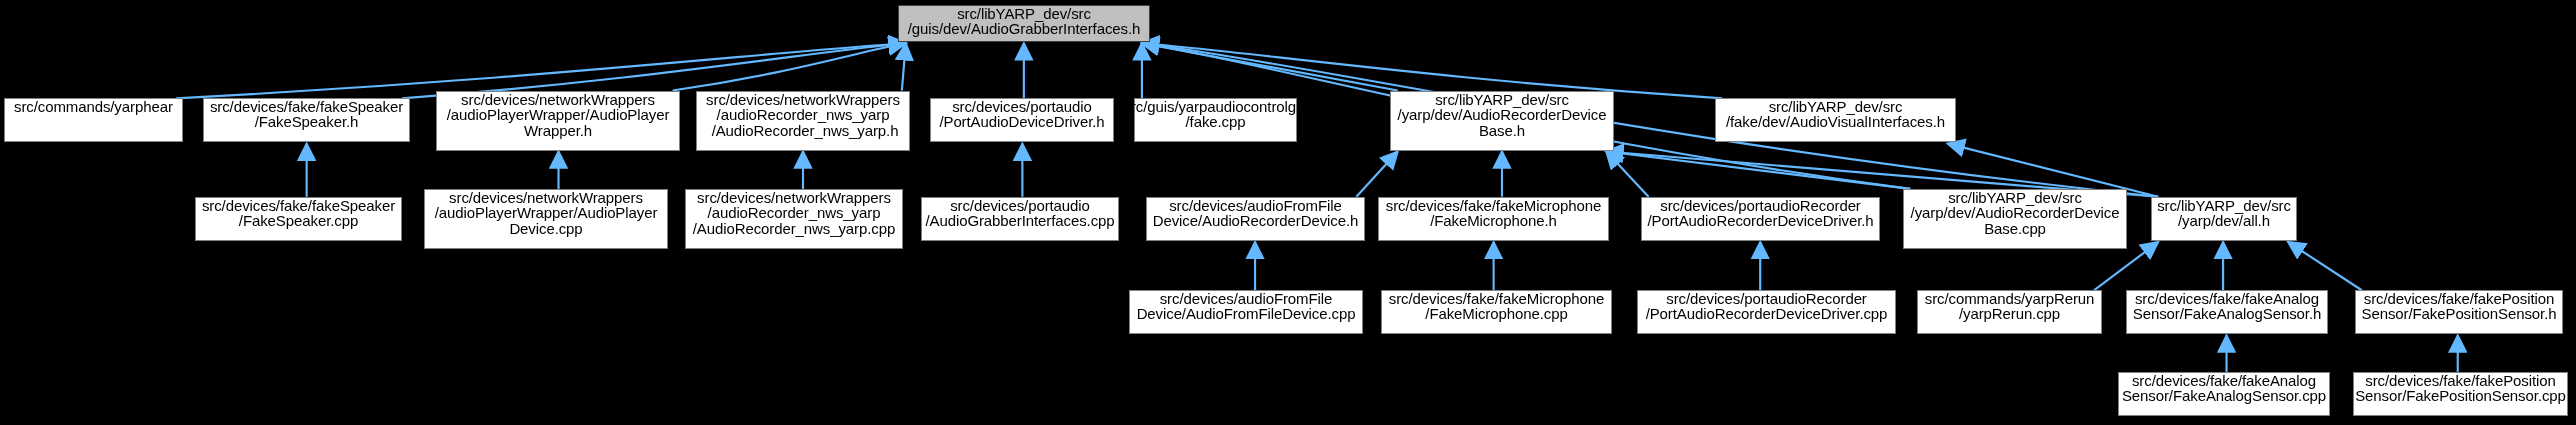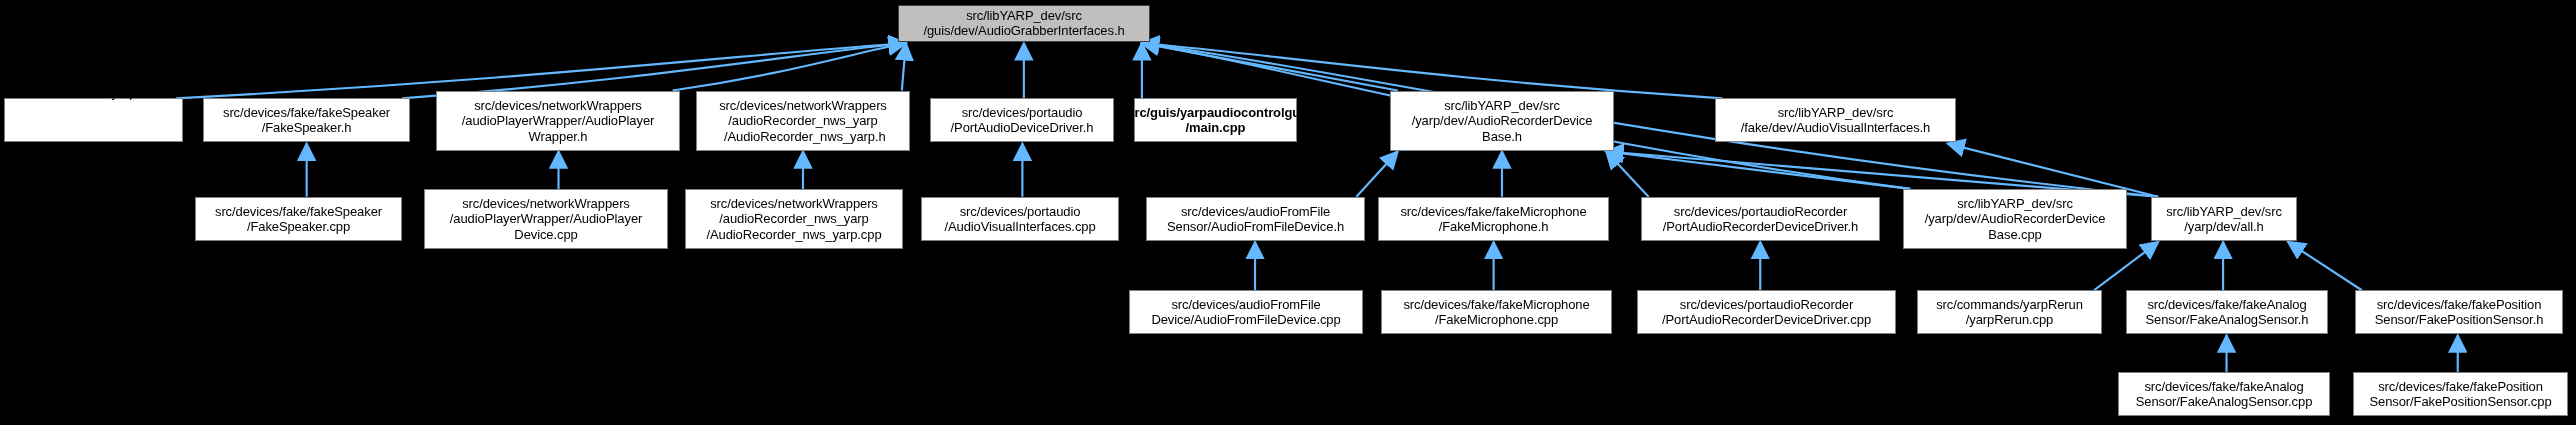--- a/index.html
+++ b/index.html
@@ -10,27 +10,26 @@
     font-family:"Liberation Sans","DejaVu Sans",sans-serif;
     overflow:hidden;
   }
   #edges{position:absolute;left:0;top:0;width:2576px;height:425px;pointer-events:none;}
   .node{
     position:absolute;
     box-sizing:border-box;
     background:#ffffff;
     border:1px solid #808080;
     color:#000000;
-    font-size:13px;
+    font-size:15px;
     line-height:15.3px;
     text-align:center;
     display:flex;
     flex-direction:column;
     align-items:center;
-    justify-content:center;
     white-space:pre;
     letter-spacing:-0.1px;
     z-index:2;
   }
   .node.root{
     background:#bfbfbf;
     border:1px solid #404040;
   }
   .node .ln{display:block;}
 </style>
@@ -72,28 +71,28 @@
       <path d="M2400,295 L2325,246" fill="none" stroke="#63b8ff" stroke-width="2.2" marker-end="url(#ah)"></path>
       <path d="M2262.5,378 L2262.5,341" fill="none" stroke="#63b8ff" stroke-width="2.2" marker-end="url(#ah)"></path>
       <path d="M2497.5,378 L2497.5,341" fill="none" stroke="#63b8ff" stroke-width="2.2" marker-end="url(#ah)"></path>
     </svg>
 <div class="node root" style="left: 898px; top: 4.9px; width: 252px; height: 37px;"><span class="ln">src/libYARP_dev/src</span><span class="ln">/guis/dev/AudioGrabberInterfaces.h</span></div>
     <div class="node" style="left: 3.9px; top: 98px; width: 179px; height: 44px; gap: 40px;"><span class="ln">src/commands/yarphear</span><span class="ln">/portaudio.cpp</span></div>
     <div class="node" style="left: 203px; top: 98px; width: 207px; height: 44px;"><span class="ln">src/devices/fake/fakeSpeaker</span><span class="ln">/FakeSpeaker.h</span></div>
     <div class="node" style="left: 436px; top: 91px; width: 244px; height: 60px;"><span class="ln">src/devices/networkWrappers</span><span class="ln">/audioPlayerWrapper/AudioPlayer</span><span class="ln">Wrapper.h</span></div>
     <div class="node" style="left: 696px; top: 91px; width: 214px; height: 60px;"><span class="ln">src/devices/networkWrappers</span><span class="ln">/audioRecorder_nws_yarp</span><span class="ln"> /AudioRecorder_nws_yarp.h</span></div>
     <div class="node" style="left: 930px; top: 98px; width: 184px; height: 44px;"><span class="ln">src/devices/portaudio</span><span class="ln">/PortAudioDeviceDriver.h</span></div>
-    <div class="node" style="left: 1134px; top: 98px; width: 163px; height: 44px; font-weight: bold;"><span class="ln">src/guis/yarpaudiocontrolgui</span><span class="ln">/main.cpp</span></div>
+    <div class="node" style="left: 1134px; top: 98px; width: 163px; height: 44px;"><span class="ln">src/guis/yarpaudiocontrolgui</span><span class="ln">/fake.cpp</span></div>
     <div class="node" style="left: 1390px; top: 91px; width: 224px; height: 60px;"><span class="ln">src/libYARP_dev/src</span><span class="ln">/yarp/dev/AudioRecorderDevice</span><span class="ln">Base.h</span></div>
     <div class="node" style="left: 1715px; top: 98px; width: 241px; height: 44px;"><span class="ln">src/libYARP_dev/src</span><span class="ln">/fake/dev/AudioVisualInterfaces.h</span></div>
     <div class="node" style="left: 195px; top: 197px; width: 207px; height: 44px;"><span class="ln">src/devices/fake/fakeSpeaker</span><span class="ln">/FakeSpeaker.cpp</span></div>
     <div class="node" style="left: 424px; top: 189px; width: 244px; height: 60px;"><span class="ln">src/devices/networkWrappers</span><span class="ln">/audioPlayerWrapper/AudioPlayer</span><span class="ln">Device.cpp</span></div>
     <div class="node" style="left: 685px; top: 189px; width: 218px; height: 60px;"><span class="ln">src/devices/networkWrappers</span><span class="ln">/audioRecorder_nws_yarp</span><span class="ln">/AudioRecorder_nws_yarp.cpp</span></div>
-    <div class="node" style="left: 921px; top: 197px; width: 198px; height: 44px;"><span class="ln">src/devices/portaudio</span><span class="ln">/AudioVisualInterfaces.cpp</span></div>
-    <div class="node" style="left: 1146px; top: 197px; width: 219px; height: 44px;"><span class="ln">src/devices/audioFromFile</span><span class="ln">Sensor/AudioFromFileDevice.h</span></div>
+    <div class="node" style="left: 921px; top: 197px; width: 198px; height: 44px;"><span class="ln">src/devices/portaudio</span><span class="ln">/AudioGrabberInterfaces.cpp</span></div>
+    <div class="node" style="left: 1146px; top: 197px; width: 219px; height: 44px;"><span class="ln">src/devices/audioFromFile</span><span class="ln">Device/AudioRecorderDevice.h</span></div>
     <div class="node" style="left: 1378px; top: 197px; width: 231px; height: 44px;"><span class="ln">src/devices/fake/fakeMicrophone</span><span class="ln">/FakeMicrophone.h</span></div>
     <div class="node" style="left: 1641px; top: 197px; width: 239px; height: 44px;"><span class="ln">src/devices/portaudioRecorder</span><span class="ln">/PortAudioRecorderDeviceDriver.h</span></div>
     <div class="node" style="left: 1903px; top: 189px; width: 224px; height: 60px;"><span class="ln">src/libYARP_dev/src</span><span class="ln">/yarp/dev/AudioRecorderDevice</span><span class="ln">Base.cpp</span></div>
     <div class="node" style="left: 2151px; top: 197px; width: 146px; height: 44px;"><span class="ln">src/libYARP_dev/src</span><span class="ln">/yarp/dev/all.h</span></div>
     <div class="node" style="left: 1129px; top: 290px; width: 234px; height: 44px;"><span class="ln">src/devices/audioFromFile</span><span class="ln">Device/AudioFromFileDevice.cpp</span></div>
     <div class="node" style="left: 1381px; top: 290px; width: 231px; height: 44px;"><span class="ln">src/devices/fake/fakeMicrophone</span><span class="ln">/FakeMicrophone.cpp</span></div>
     <div class="node" style="left: 1637px; top: 290px; width: 259px; height: 44px;"><span class="ln">src/devices/portaudioRecorder</span><span class="ln">/PortAudioRecorderDeviceDriver.cpp</span></div>
     <div class="node" style="left: 1917px; top: 290px; width: 185px; height: 44px;"><span class="ln">src/commands/yarpRerun</span><span class="ln">/yarpRerun.cpp</span></div>
     <div class="node" style="left: 2126px; top: 290px; width: 202px; height: 44px;"><span class="ln">src/devices/fake/fakeAnalog</span><span class="ln">Sensor/FakeAnalogSensor.h</span></div>
     <div class="node" style="left: 2355px; top: 290px; width: 208px; height: 44px;"><span class="ln">src/devices/fake/fakePosition</span><span class="ln">Sensor/FakePositionSensor.h</span></div>

